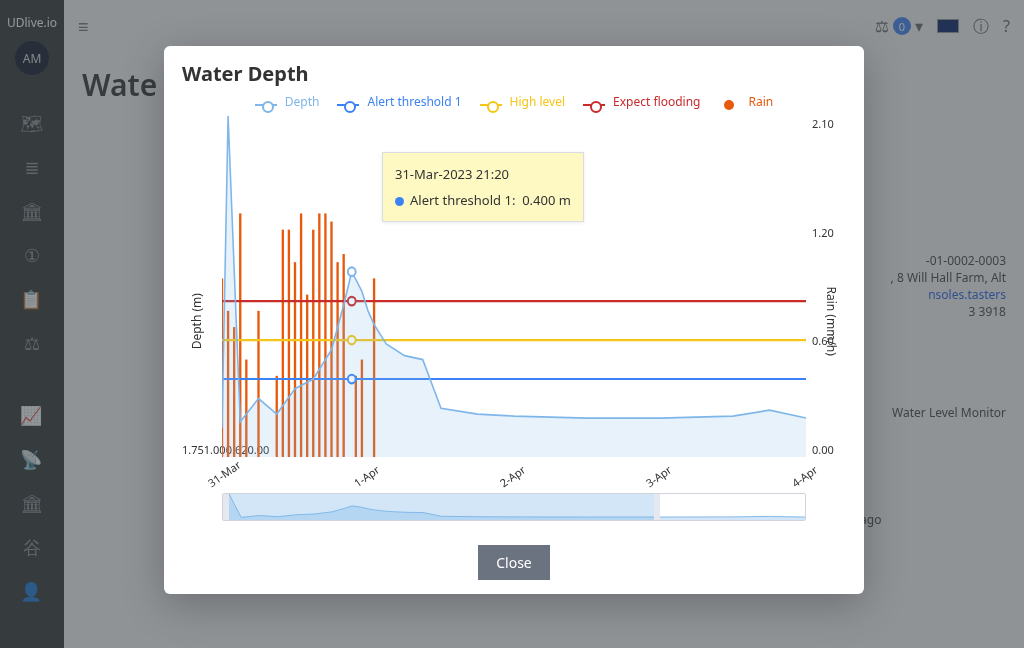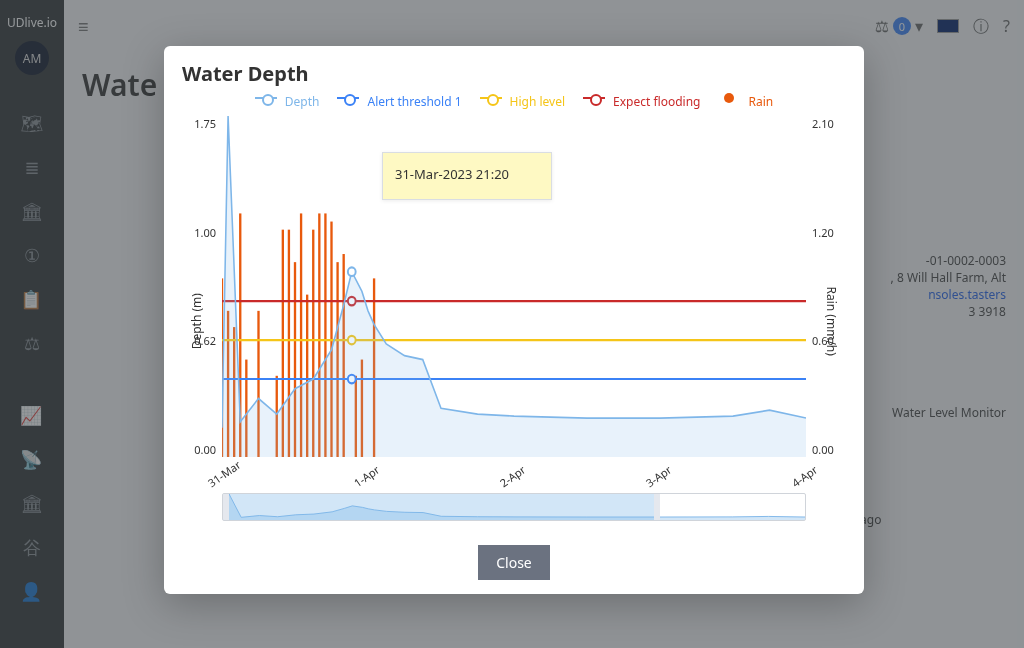--- a/index.html
+++ b/index.html
@@ -25,29 +25,29 @@
   
   .page{position:absolute;left:64px;right:0;top:52px;bottom:0;padding:12px 18px}
   .h1{font-size:30px;font-weight:600;color:#333}
   .sidepanelstub{position:absolute;right:18px;top:60px;width:310px;color:#444;font-size:12px}
   
   .scrim{position:absolute;inset:0;background:var(--scrim)}
   
   .modal{position:absolute;left:164px;top:46px;width:700px;height:548px;background:var(--panel);border-radius:6px;box-shadow:0 10px 40px rgba(0,0,0,.25);padding:14px 18px;display:flex;flex-direction:column}
   .mtitle{font-size:20px;font-weight:700;margin-bottom:2px}
   .legend{display:flex;gap:18px;justify-content:center;align-items:center;font-size:12px;color:#444;margin:4px 0 6px}
-  .lg{display:inline-flex;align-items:flex-start;gap:8px}
+  .lg{display:inline-flex;align-items:flex-end;gap:8px}
   .lmark{width:22px;height:10px;position:relative}
   .lmark::before{content:"";position:absolute;left:0;right:0;top:4px;border-top:2px solid currentColor}
   .lmark::after{content:"";position:absolute;left:7px;top:1px;width:8px;height:8px;border-radius:50%;background:#fff;border:2px solid currentColor}
   .lg.rain .lmark::before{display:none}
   .lg.rain .lmark::after{background:currentColor;border:none;left:6px;top:0;width:10px;height:10px}
   
   .chartwrap{position:relative;flex:1;min-height:0}
-  .yaxis{position:absolute;left:0;top:0;bottom:82px;width:34px;display:flex;flex-direction:column;justify-content:space-between;align-items:flex-end;font-size:11px;color:#333}
+  .yaxis{position:absolute;left:0;top:0;bottom:82px;width:34px;display:flex;flex-direction:row;justify-content:space-between;align-items:flex-end;font-size:11px;color:#333}
   .yaxis2{position:absolute;right:0;top:0;bottom:82px;width:34px;display:flex;flex-direction:column;justify-content:space-between;align-items:flex-start;font-size:11px;color:#333}
   .yl{position:absolute;left:-14px;top:50%;transform:translateY(-90%) rotate(-90deg);font-size:12px;color:#333;transform-origin:center}
   .yl2{position:absolute;right:-20px;top:50%;transform:translateY(-90%) rotate(90deg);font-size:12px;color:#333}
   .plot{position:absolute;left:40px;right:40px;top:0;bottom:82px}
   .plot svg{width:100%;height:100%;display:block}
   .xaxis{position:absolute;left:40px;right:40px;bottom:52px;height:26px;font-size:11px;color:#333}
   .xlabel{position:absolute;transform:rotate(-35deg) translate(-24px,4px);transform-origin:top left;white-space:nowrap}
   .brush{position:absolute;left:40px;right:40px;bottom:18px;height:28px;border:1px solid #d0d4da;border-radius:2px;overflow:hidden}
   .brush svg{width:100%;height:100%}
   .brushsel{position:absolute;top:0;bottom:0;background:rgba(126,182,233,.35);border-left:6px solid #e5e8ee;border-right:6px solid #e5e8ee}
@@ -175,20 +175,21 @@
           <path d="M0,292.57142857142856 L6.25,0 L18.75,287.0857142857143 L37.5,265.1428571428571 L56.25,279.7714285714286 L75,256 L93.75,246.85714285714283 L112.5,219.42857142857142 L125,177.37142857142857 L133.3125,146.10285714285715 L143.75,164.57142857142858 L150,182.85714285714286 L156.25,195.65714285714284 L168.75,213.94285714285715 L187.5,224.9142857142857 L206.25,228.57142857142858 L225,274.2857142857143 L262.5,279.7714285714286 L300,281.6 L375,283.42857142857144 L450,283.42857142857144 L525,281.6 L562.5,276.1142857142857 L600,283.42857142857144 L600,320 L0,320 Z" fill="rgba(126,182,233,.18)"></path>
           <path d="M0,292.57142857142856 L6.25,0 L18.75,287.0857142857143 L37.5,265.1428571428571 L56.25,279.7714285714286 L75,256 L93.75,246.85714285714283 L112.5,219.42857142857142 L125,177.37142857142857 L133.3125,146.10285714285715 L143.75,164.57142857142858 L150,182.85714285714286 L156.25,195.65714285714284 L168.75,213.94285714285715 L187.5,224.9142857142857 L206.25,228.57142857142858 L225,274.2857142857143 L262.5,279.7714285714286 L300,281.6 L375,283.42857142857144 L450,283.42857142857144 L525,281.6 L562.5,276.1142857142857 L600,283.42857142857144" fill="none" stroke="#7eb6e9" stroke-width="1.6"></path>
           <circle cx="133.3125" cy="146.10285714285715" r="4" fill="#fff" stroke="#7eb6e9" stroke-width="2"></circle>
         </svg>
     </div>
 
     <div class="tt">
       <div>31-Mar-2023 21:20</div>
       <div class="hr"></div>
       <div id="ttrows">
+          <div><span class="dot" style="background:#3b82f6"></span>Alert threshold 1:&nbsp; 0.400 m</div>
         </div>
     </div>
 
     <div class="xaxis" id="xaxis">
         <span class="xlabel" style="left: 0%;">31-Mar</span>
         <span class="xlabel" style="left: 25%;">1-Apr</span>
         <span class="xlabel" style="left: 50%;">2-Apr</span>
         <span class="xlabel" style="left: 75%;">3-Apr</span>
         <span class="xlabel" style="left: 100%;">4-Apr</span>
       </div>

